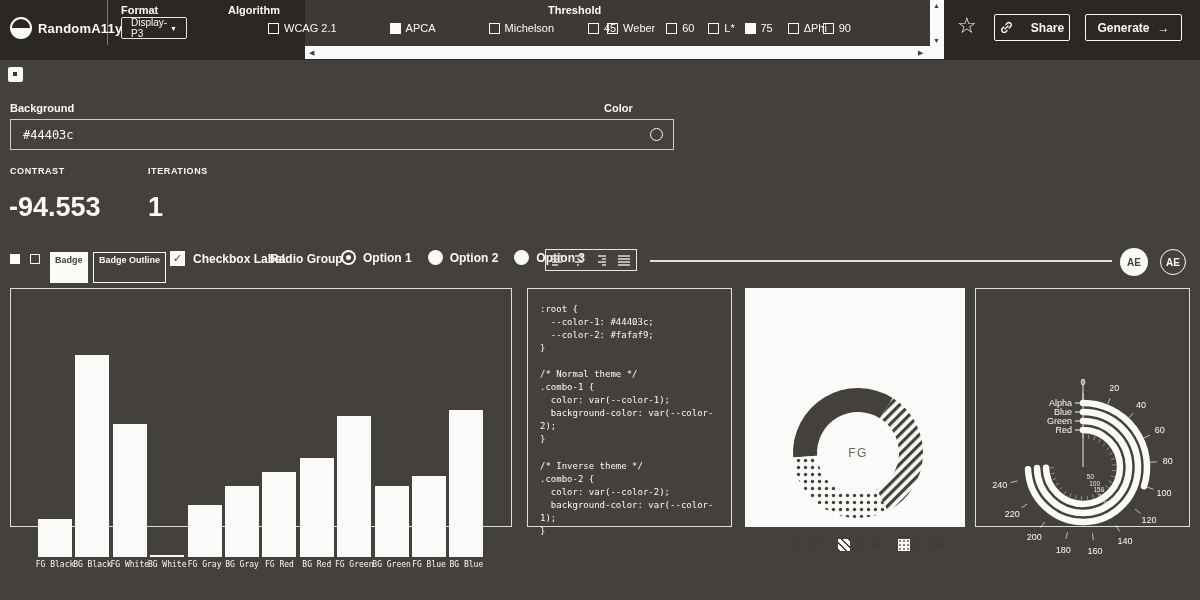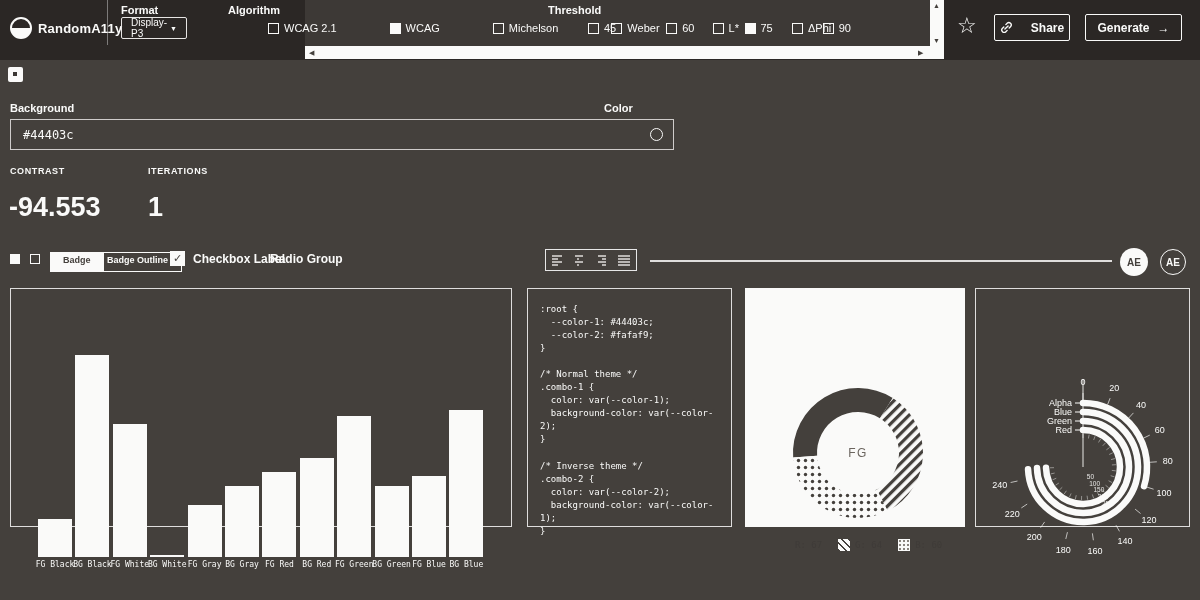--- a/index.html
+++ b/index.html
@@ -44,21 +44,21 @@
     padding-left:12px; font-family:"DejaVu Sans Mono",monospace; font-size:12px; }
   .picker-circle { position:absolute; right:10px; top:8px; width:13px; height:13px; border:1.5px solid #fafaf9;
     border-radius:50%; cursor:pointer; }
   .stat-label { font-size:9px; font-weight:bold; letter-spacing:.6px; }
   .stat-value { font-size:27px; font-weight:bold;margin-top:16px; }
 
   
   .sq { width:10px; height:10px; }
   .sq.fill { background:#fafaf9; }
   .sq.line { border:1px solid #fafaf9; }
-  .badge { height:20px; line-height:17px; padding:0 13px; font-size:9px; font-weight:bold; }
+  .badge { height:31px; line-height:17px; padding:0 5px; font-size:9px; font-weight:bold; }
   .badge.solid { background:#fafaf9; color:#44403c; }
   .badge.outline { border:1px solid #fafaf9; color:#fafaf9; line-height:15px; }
   .sample-bold { font-size:12px; font-weight:bold; }
   .cbx { width:15px; height:15px; background:#fafaf9; color:#44403c; font-size:11px; font-weight:bold;
     text-align:center; line-height:15px; cursor:pointer; }
   .radios { display:flex; gap:16px; align-items:center; }
   .radio-item { display:flex; gap:7px; align-items:center; cursor:pointer; }
   .radio { width:15px; height:15px; border-radius:50%; background:#fafaf9; position:relative; flex:none; }
   .radio.sel::after { content:""; position:absolute; inset:2px; border:3px solid #44403c; border-radius:50%; }
   .align-group { left:545px; top:249px; height:22px; display:flex; border:1px solid rgba(250,250,249,.9); padding:1px; }
@@ -106,21 +106,21 @@
     </div>
 
     <div class="abs hdr-label algo-label">Algorithm</div>
     <div class="abs algo-opts" id="algo-opts">
         <label class="cb">
           <span class="box"></span>
           <span>WCAG 2.1</span>
         </label>
         <label class="cb">
           <span class="box on"></span>
-          <span>WCAG</span>
+          <span>APCA</span>
         </label>
         <label class="cb">
           <span class="box"></span>
           <span>Michelson</span>
         </label>
         <label class="cb">
           <span class="box"></span>
           <span>Weber</span>
         </label>
         <label class="cb">
@@ -197,20 +197,34 @@
 
   <div class="abs sq fill" style="left:10px; top:254px;"></div>
   <div class="abs sq line" style="left:30px; top:254px;"></div>
   <div class="abs badge solid" style="left:50px; top:252px;">Badge</div>
   <div class="abs badge outline" style="left:93px; top:252px;">Badge Outline</div>
   <div class="abs cbx" style="left:170px; top:251px;">
     <span>✓</span>
   </div>
   <div class="abs sample-bold" style="left:193px; top:252px;">Checkbox Label</div>
   <div class="abs sample-bold" style="left:270px; top:252px;">Radio Group</div>
+  <div class="abs radios" style="left:341px; top:250px;" id="radio-row">
+      <div class="radio-item">
+        <span class="radio sel"></span>
+        <span class="sample-bold">Option 1</span>
+      </div>
+      <div class="radio-item">
+        <span class="radio"></span>
+        <span class="sample-bold">Option 2</span>
+      </div>
+      <div class="radio-item">
+        <span class="radio"></span>
+        <span class="sample-bold">Option 3</span>
+      </div>
+    </div>
   <div class="abs align-group" id="align-group">
       <div class="al-btn">
         <svg width="14" height="13" viewBox="0 0 14 13">
           <g stroke="#d6d3d1" stroke-width="1.6">
             <line x1="1" y1="2" x2="11" y2="2"></line>
             <line x1="1" y1="5" x2="7" y2="5"></line>
             <line x1="1" y1="8" x2="11" y2="8"></line>
             <line x1="1" y1="11" x2="7" y2="11"></line>
           </g>
         </svg>

